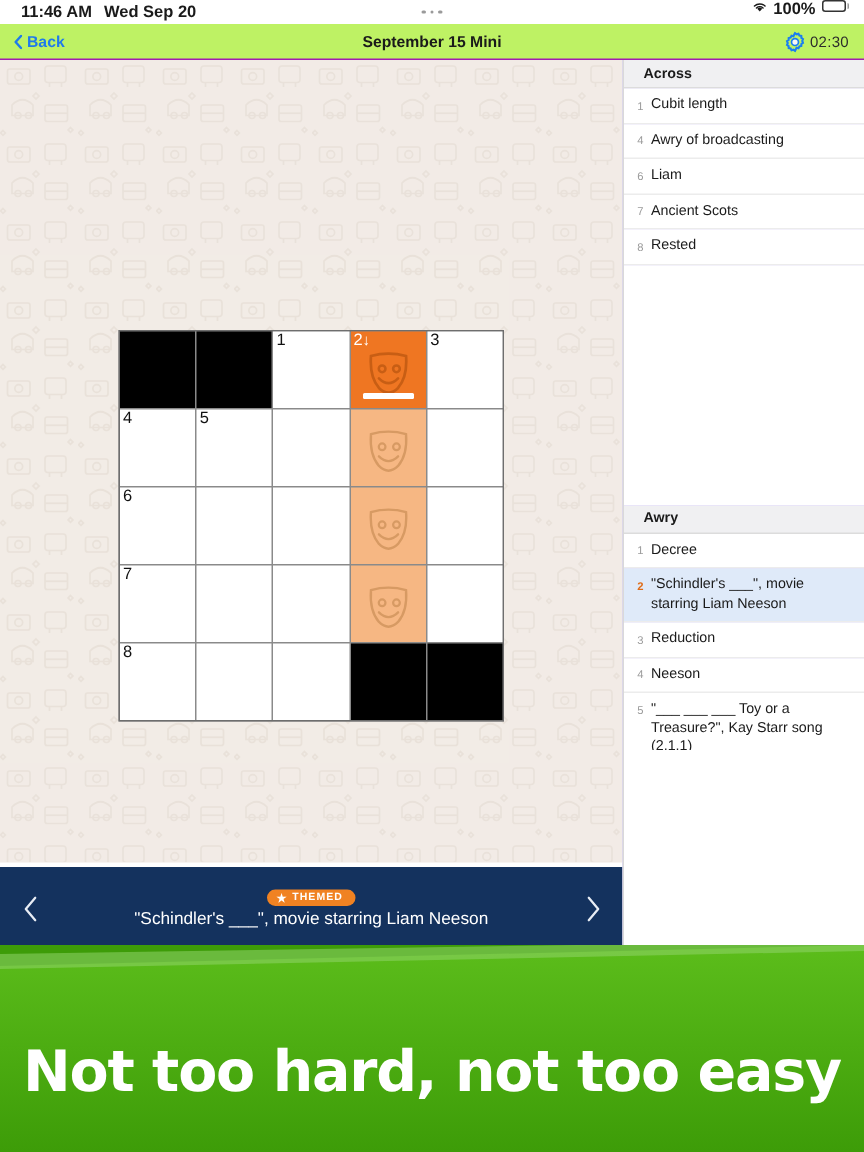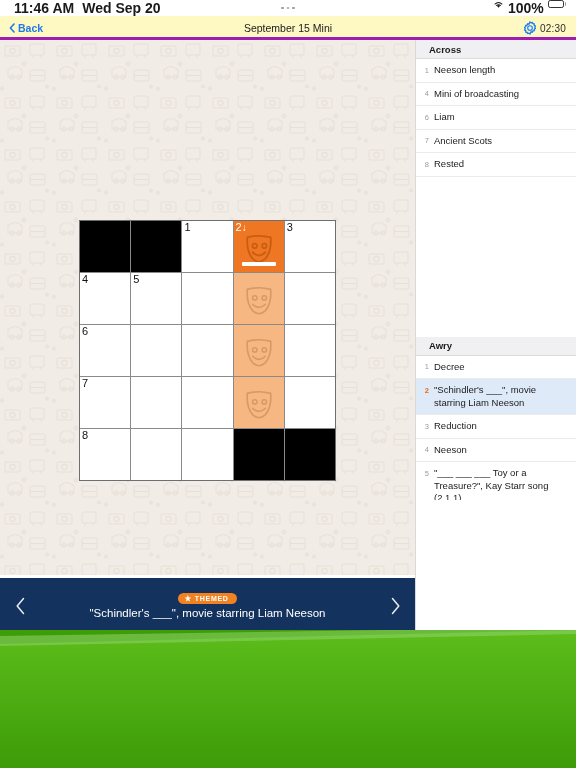--- a/index.html
+++ b/index.html
@@ -8,50 +8,50 @@
     font-family: "Liberation Sans", sans-serif;
     background: #ffffff;
     overflow: hidden;
   }
   .screen { position: relative; width: 576px; height: 768px; overflow: hidden; background:#fff; }
 
   
   .statusbar {
     position: absolute; left:0; top:0; width:576px; height:16px;
     display: flex; align-items: center;
-    font-size: 14px; color: #1a1a1a; font-weight: 600;
+    font-size: 11px; color: #1a1a1a; font-weight: 600;
     background: #ffffff;
   }
   .sb-left { position:absolute; left:14px; top:0; height:16px; display:flex; align-items:center; gap:8px; }
   .sb-center { position:absolute; left:0; right:0; top:0; height:16px; display:flex; align-items:center; justify-content:center; }
   .sb-dots { display:flex; gap:3px; }
   .sb-dots i { width:2.5px; height:2.5px; border-radius:50%; background:#9a9a9a; display:block; }
   .sb-right { position:absolute; right:10px; top:0; height:16px; display:flex; align-items:flex-start; gap:4px; }
   .wifi-ic { width:11px; height:9px; display:block; }
   .batt { display:flex; align-items:center; gap:1px; }
   .batt-body { width:16px; height:8px; border:1px solid #333; border-radius:2.2px; padding:1px; }
   .batt-fill { width:100%; height:100%; background:#1a1a1a; border-radius:1px; }
   .batt-cap { width:1.3px; height:3.4px; background:#9a9a9a; border-radius:0 1px 1px 0; }
 
   
   .navbar {
     position:absolute; left:0; top:16px; width:576px; height:24px;
-    background:#fef9c3; border-bottom:3px solid #a21caf;
+    background:#bef264; border-bottom:1px solid #a21caf;
   }
   .nav-back {
     position:absolute; left:9px; top:0; height:24px;
     display:flex; align-items:center; gap:3px;
     color:#1f7aeb; font-size:10.5px; font-weight:600;
     cursor:pointer;
   }
   .chev-l { width:6px; height:10px; display:block; }
   .nav-title {
     position:absolute; left:0; right:0; top:0; height:24px;
     display:flex; align-items:center; justify-content:center;
-    font-size:10.5px; color:#1a1a1a; font-weight:400;
+    font-size:10.5px; color:#1a1a1a; font-weight:700;
   }
   .nav-right { position:absolute; right:10px; top:0; height:24px; display:flex; align-items:center; gap:3px; }
   .gear-ic { width:14px; height:14px; display:block; cursor:pointer; }
   .timer { font-size:10px; color:#2b2b2b; font-weight:400; letter-spacing:0.2px; }
 
   
   .puzzle-pane {
     position:absolute; left:0; top:40px; width:415px; height:535px;
     background:#f2ece6;
     overflow:hidden;
@@ -335,25 +335,25 @@
       </svg>
     </div>
   </div>
 
   <div class="clue-pane">
 
     <div class="clue-head">Across</div>
     <div class="clue-list">
       <div class="clue-row">
         <span class="clue-num">1</span>
-        <span class="clue-txt">Neeson length</span>
+        <span class="clue-txt">Cubit length</span>
       </div>
       <div class="clue-row">
         <span class="clue-num">4</span>
-        <span class="clue-txt">Mini of broadcasting</span>
+        <span class="clue-txt">Awry of broadcasting</span>
       </div>
       <div class="clue-row">
         <span class="clue-num">6</span>
         <span class="clue-txt">Liam</span>
       </div>
       <div class="clue-row">
         <span class="clue-num">7</span>
         <span class="clue-txt">Ancient Scots</span>
       </div>
       <div class="clue-row">
@@ -396,15 +396,16 @@
       <defs>
         <linearGradient id="gg" x1="0" y1="0" x2="0" y2="1">
           <stop offset="0%" stop-color="#5cbd1b"></stop>
           <stop offset="100%" stop-color="#3d9c08"></stop>
         </linearGradient>
       </defs>
       <rect width="576" height="138" fill="#3d9c08"></rect>
       <path d="M0 14 L576 0 L576 138 L0 138 Z" fill="url(#gg)"></path>
       <path d="M0 6 L576 -3 L576 4 L0 16 Z" fill="#8fd46a" opacity="0.55"></path>
     </svg>
+    <div class="ad-text">Not too hard, not too easy</div>
   </div>
 
 </div>
 
 </body></html>

